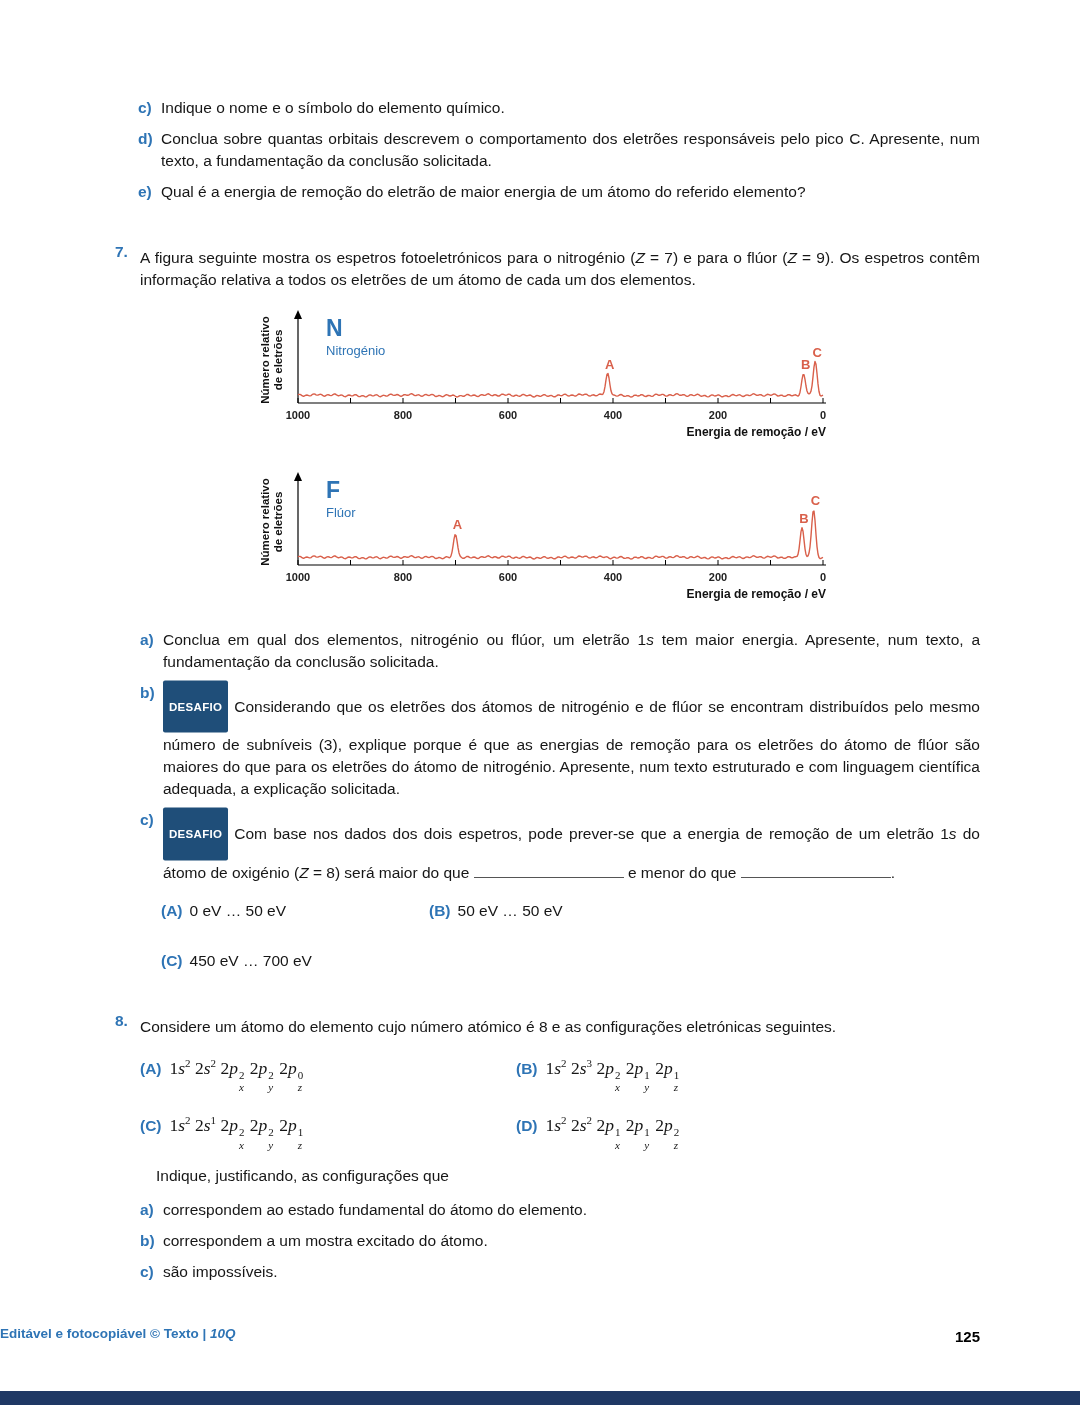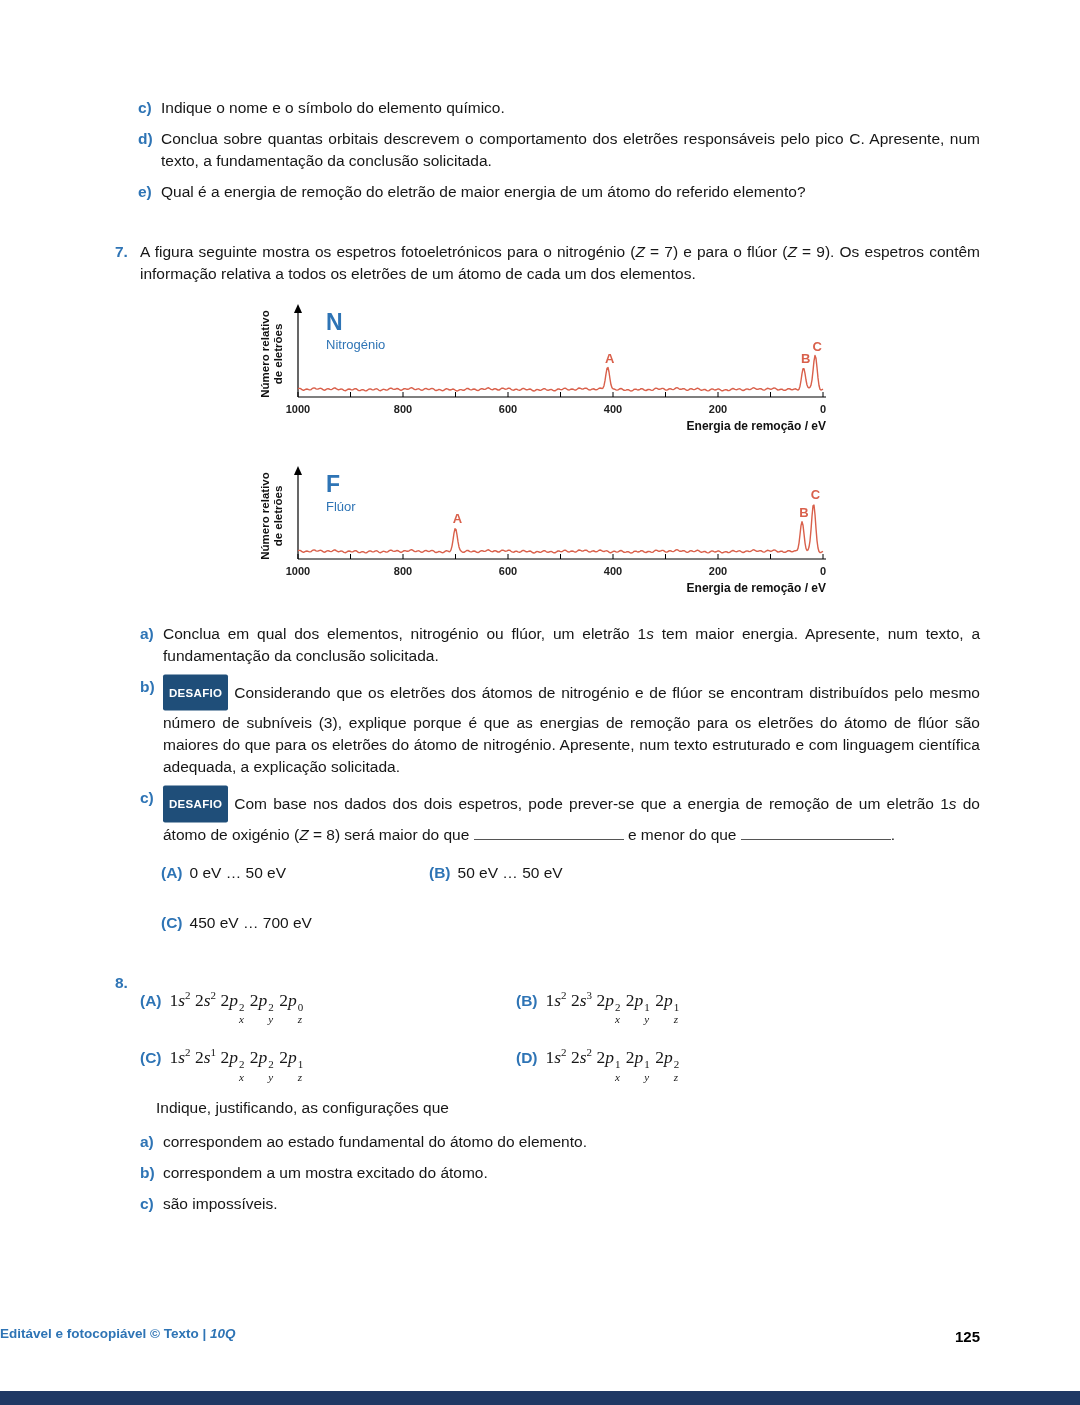--- a/index.html
+++ b/index.html
@@ -8,33 +8,33 @@
     font-family:"Liberation Sans",sans-serif;font-size:15.5px;line-height:1.42;color:#161616;
   }
   .content{padding:97px 100px 0 115px}
   .sub{margin-left:23px}
   .li{display:flex;margin-bottom:9px}
   .li .lab{flex:0 0 23px;color:#2e74b5;font-weight:700}
   .li .txt{flex:1;text-align:justify}
   .q{display:flex;margin-top:38px}
   .qnum{flex:0 0 25px;color:#2e74b5;font-weight:700}
   .qbody{flex:1;min-width:0}
-  .qintro{text-align:justify;margin:0 0 14px 0}
+  .qintro{text-align:justify;margin:6px 0 14px 0}
   .charts{margin:14px 0 20px 120px}
   .chart{margin-bottom:22px}
   .chart svg{display:block}
   .chart text{font-family:"Liberation Sans",sans-serif}
   .tick{font-size:11px;font-weight:700;fill:#222}
   .xlabel{font-size:12px;font-weight:700;fill:#111}
   .ylabel{font-size:11.5px;font-weight:700;fill:#111}
   .esym{font-size:23px;font-weight:700;fill:#2e74b5}
   .ename{font-size:13px;fill:#2e74b5}
   .plabel{font-size:13px;font-weight:700;fill:#d9604b}
   .badge{display:inline-block;background:#1f4e79;color:#fff;font-size:11.5px;font-weight:700;
-         padding:10px 6px;border-radius:2px;letter-spacing:.3px;margin-right:6px;transform:translateY(-1.5px)}
+         padding:18px 6px;border-radius:2px;letter-spacing:.3px;margin-right:6px;transform:translateY(-1.5px)}
   .blank{display:inline-block;border-bottom:1.2px solid #555;height:.95em;vertical-align:baseline}
   .it{font-style:italic}
   .opts{display:grid;grid-template-columns:268px auto;row-gap:28px;margin:16px 0 0 21px}
   .opt .lab{color:#2e74b5;font-weight:700;margin-right:7px}
   .cfgs{display:grid;grid-template-columns:376px auto;row-gap:16px;margin:12px 0 14px 0;line-height:32px}
   .cfg .lab{color:#2e74b5;font-weight:700;margin-right:8px}
   .cfgtxt{font-family:"Liberation Serif",serif;font-size:17.5px}
   .cfgtxt sup{font-size:11px;line-height:1}
   .ss{display:inline-flex;flex-direction:column;font-size:11px;line-height:1;vertical-align:-0.45em;margin:0 1px}
   .ssub{font-style:italic;margin-top:1.5px}
@@ -161,20 +161,21 @@
         <div class="opt">
           <span class="lab">(C)</span><span>450 eV … 700 eV</span>
         </div>
       </div>
     </div>
   </div>
 
   <div class="q">
     <span class="qnum">8.</span>
     <div class="qbody">
+      <p class="qintro"><span>Considere um átomo do elemento cujo número atómico é 8 e as configurações eletrónicas seguintes.</span></p>
 
       <div class="cfgs">
         <div class="cfg">
           <span class="lab">(A)</span><span class="cfgtxt"><span>1</span><span class="it">s</span><sup>2</sup><span> 2</span><span class="it">s</span><sup>2</sup><span> 2</span><span class="it">p</span><span class="ss">
                 <span class="ssup">2</span>
                 <span class="ssub">x</span>
               </span><span> 2</span><span class="it">p</span><span class="ss">
                 <span class="ssup">2</span>
                 <span class="ssub">y</span>
               </span><span> 2</span><span class="it">p</span><span class="ss">

